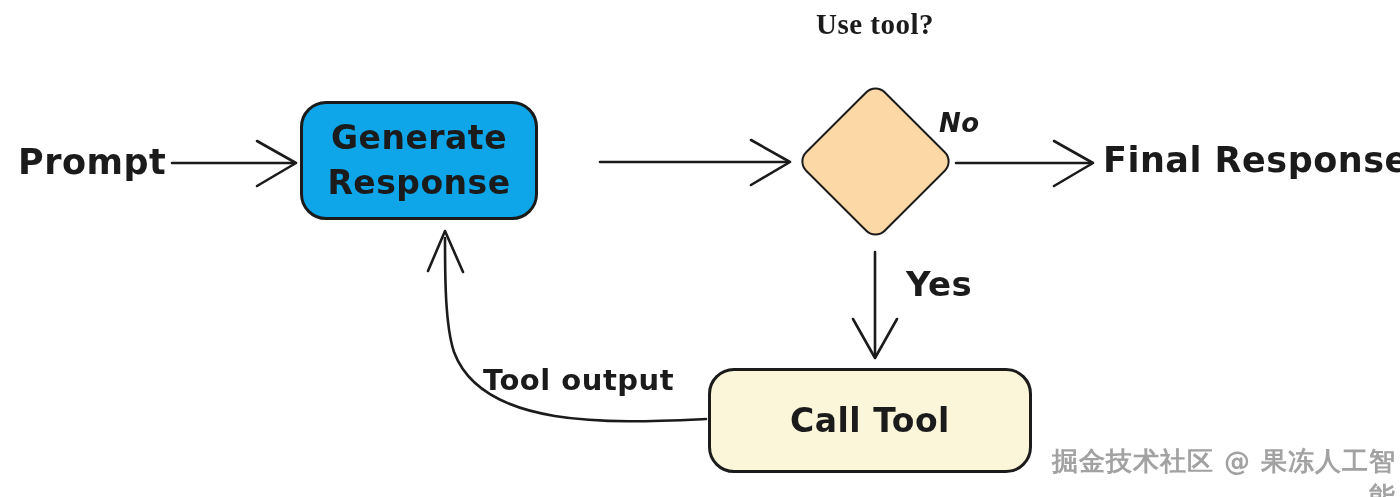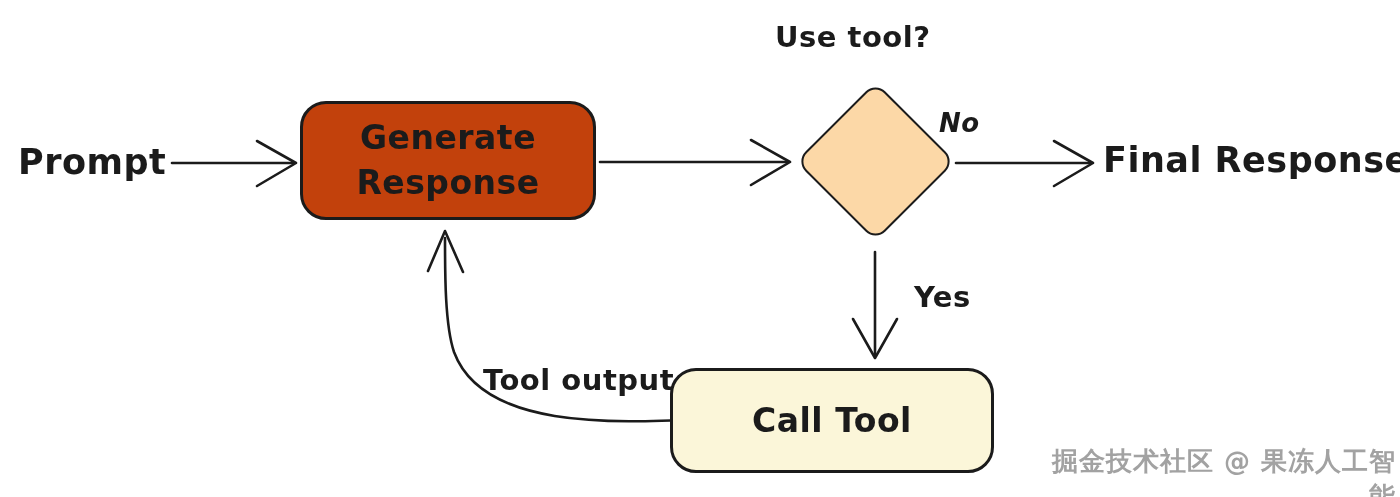--- a/index.html
+++ b/index.html
@@ -28,52 +28,52 @@
   .node {
     position: absolute;
     border: 3px solid #1b1b1b;
     display: flex;
     align-items: center;
     justify-content: center;
     text-align: center;
   }
   .rect-node { border-radius: 26px; }
   .node-generate {
-    left: 300px; top: 101px; width: 296px; height: 119px;
-    background: #c2410c;
+    left: 300px; top: 101px; width: 238px; height: 119px;
+    background: #0ea5e9;
   }
   .node-generate .node-label {
     font-size: 33px; font-weight: 600; line-height: 1.35;
     width: 210px; letter-spacing: 0.5px;
   }
   .node-calltool {
-    left: 670px; top: 368px; width: 324px; height: 105px;
+    left: 708px; top: 368px; width: 324px; height: 105px;
     background: #fbf6d9;
   }
   .node-calltool .node-label {
     font-size: 33px; font-weight: 600; letter-spacing: 0.5px;
   }
   .node-decision {
     left: 819px; top: 105px; width: 113px; height: 113px;
     background: #fcd8a7;
     border-width: 2.6px;
     border-radius: 14px;
     transform: rotate(45deg);
   }
   .txt {
     position: absolute;
     font-weight: 600;
     white-space: nowrap;
     letter-spacing: 0.5px;
   }
   .txt-prompt   { left: 18px;  top: 142px; width: 140px; text-align: left; font-size: 35px; }
   .txt-final    { left: 1103px; top: 140px; font-size: 35px; }
-  .txt-usetool  { left: 775px; top: 20px; width: 200px; text-align: left; font-size: 29px; }
+  .txt-usetool  { left: 775px; top: 8px; width: 200px; text-align: center; font-size: 29px; font-family: Liberation Serif, serif; }
   .txt-no       { left: 939px; top: 108px; font-size: 26px; font-style: italic; }
-  .txt-yes      { left: 906px; top: 280px; font-size: 29px; margin-left: 8px; }
+  .txt-yes      { left: 906px; top: 264px; font-size: 34px; }
   .txt-tooloutput { left: 483px; top: 363px; font-size: 29px; }
   .watermark {
     position: absolute;
     left: 1040px; top: 444px;
     width: 356px;
     text-align: right;
     font-size: 26px;
     font-weight: 700;
     color: #a2a2a2;
     text-shadow: -1px -1px 0 rgba(255,255,255,0.95), 1px 1px 1px rgba(255,255,255,0.7);

